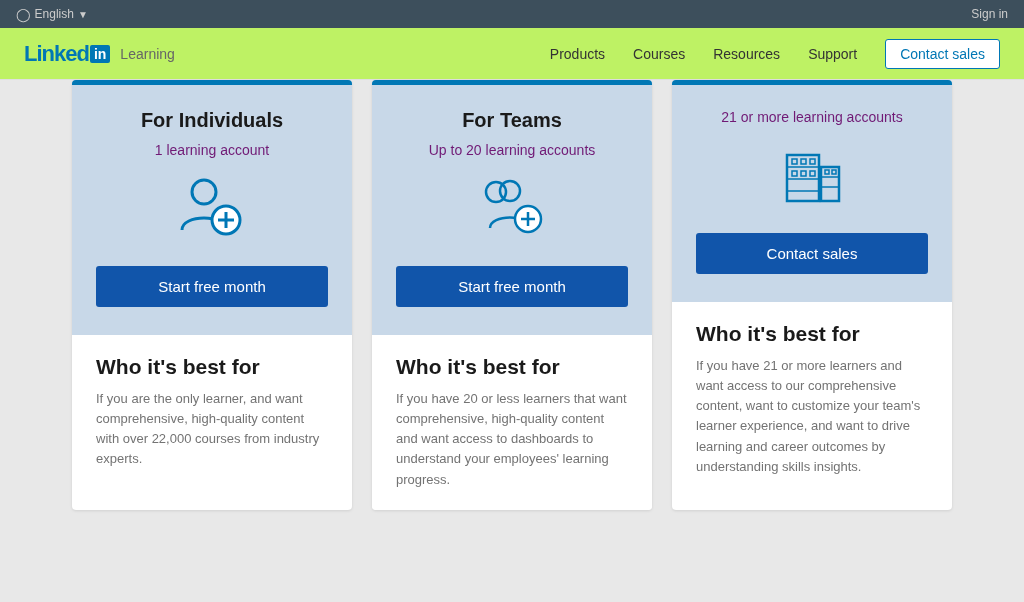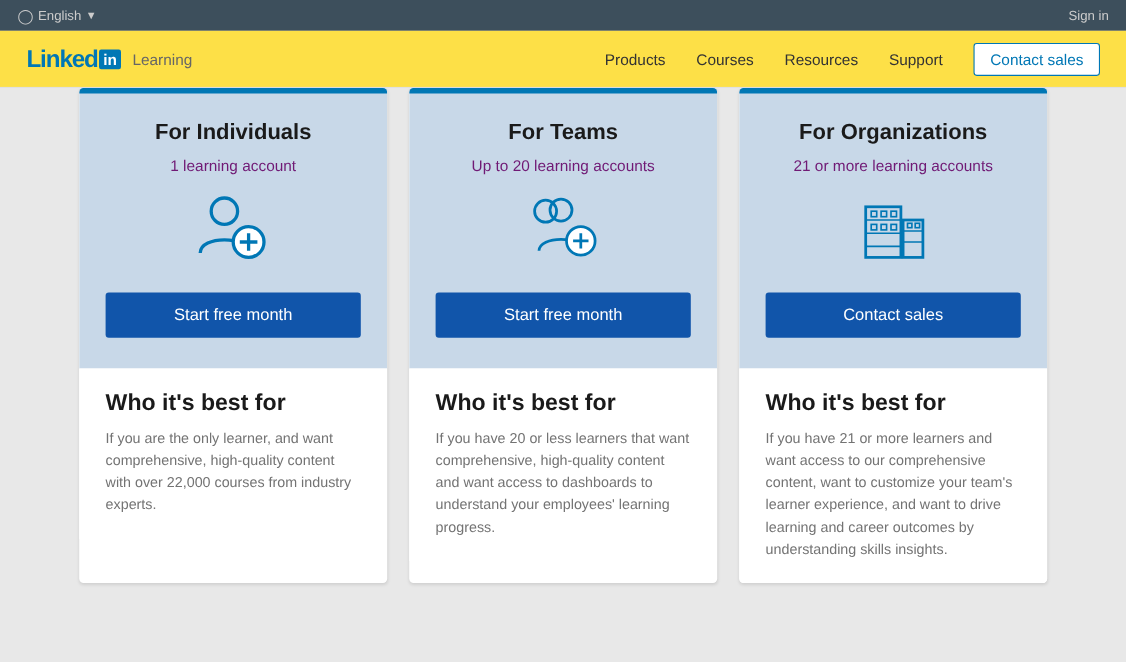--- a/index.html
+++ b/index.html
@@ -25,21 +25,21 @@
     .top-bar-right {
       color: #ccc;
       font-size: 12px;
       cursor: pointer;
     }
     .globe-icon { color: #ccc; font-size: 13px; }
     .chevron-down { font-size: 10px; color: #ccc; }
 
     
     .nav-bar {
-      background: #fde047;
+      background: #bef264;
       height: 52px;
       display: flex;
       align-items: center;
       justify-content: space-between;
       padding: 0 24px;
       border-bottom: 1px solid #e0e0e0;
     }
     .nav-logo {
       display: flex;
       align-items: center;
@@ -257,21 +257,20 @@
         <button class="card-btn">Start free month</button>
       </div>
       <div class="card-bottom">
         <div class="best-for-title">Who it's best for</div>
         <div class="best-for-text">If you have 20 or less learners that want comprehensive, high-quality content and want access to dashboards to understand your employees' learning progress.</div>
       </div>
     </div>
 
     <div class="plan-card">
       <div class="card-top">
-        <div class="card-title">For Organizations</div>
         <div class="card-subtitle">21 or more learning accounts</div>
         <div class="card-icon">
           <svg width="70" height="60" viewBox="0 0 70 60" xmlns="http://www.w3.org/2000/svg">
 
             <rect x="10" y="10" width="32" height="46" fill="none" stroke="#0077b5" stroke-width="2.5"></rect>
 
             <line x1="10" y1="22" x2="42" y2="22" stroke="#0077b5" stroke-width="1.5"></line>
             <line x1="10" y1="34" x2="42" y2="34" stroke="#0077b5" stroke-width="1.5"></line>
             <line x1="10" y1="46" x2="42" y2="46" stroke="#0077b5" stroke-width="1.5"></line>
 

